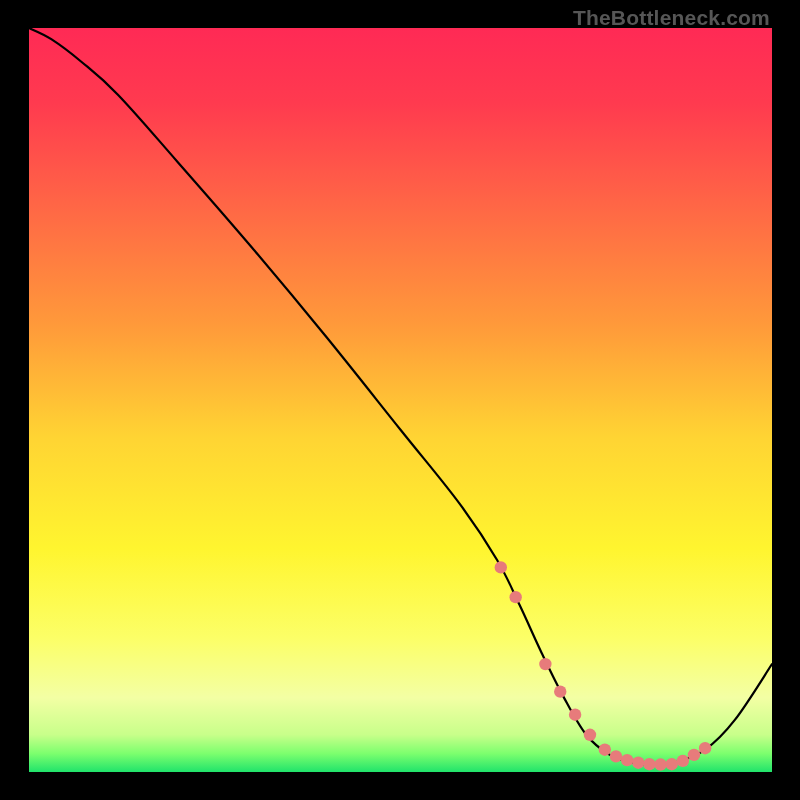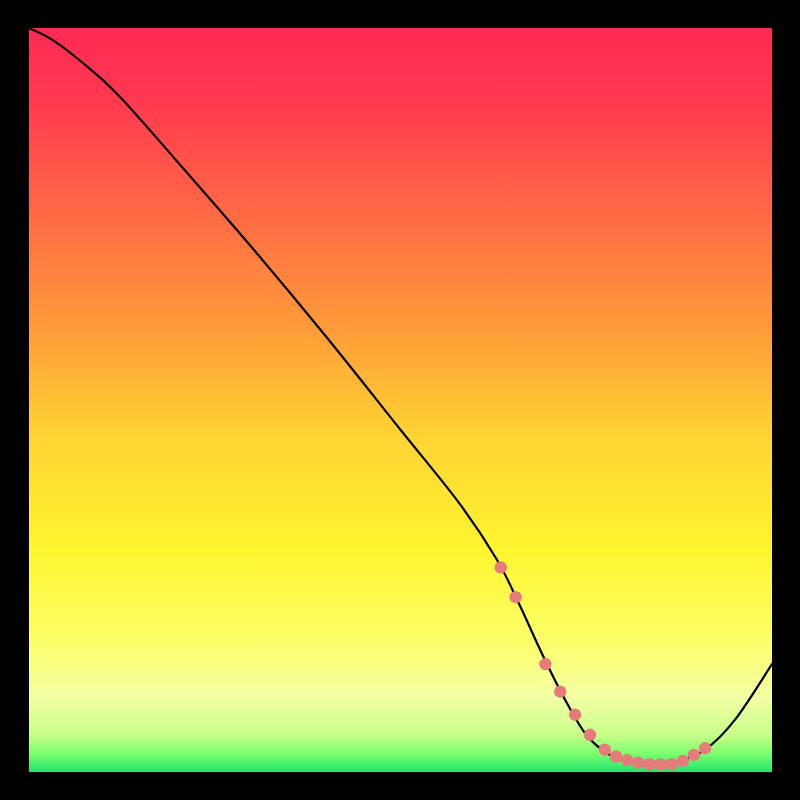--- a/index.html
+++ b/index.html
@@ -70,13 +70,14 @@
         <circle cx="598.115" cy="732.096" r="6.2" fill="#e77b7b"></circle>
         <circle cx="609.26" cy="734.7" r="6.2" fill="#e77b7b"></circle>
         <circle cx="620.405" cy="736.188" r="6.2" fill="#e77b7b"></circle>
         <circle cx="631.55" cy="736.56" r="6.2" fill="#e77b7b"></circle>
         <circle cx="642.695" cy="736.188" r="6.2" fill="#e77b7b"></circle>
         <circle cx="653.84" cy="732.84" r="6.2" fill="#e77b7b"></circle>
         <circle cx="664.985" cy="726.888" r="6.2" fill="#e77b7b"></circle>
         <circle cx="676.13" cy="720.192" r="6.2" fill="#e77b7b"></circle>
       </g>
   </svg>
+  <div class="watermark">TheBottleneck.com</div>
 </div>
 
 </body></html>

